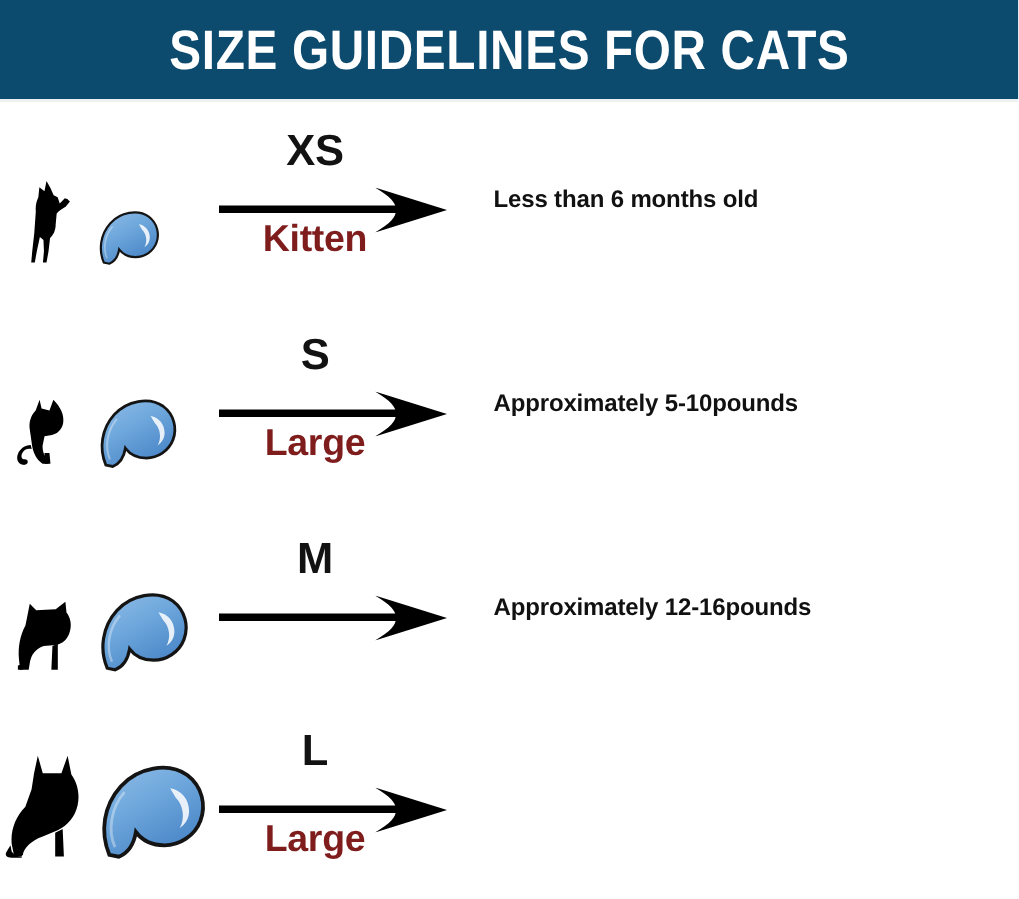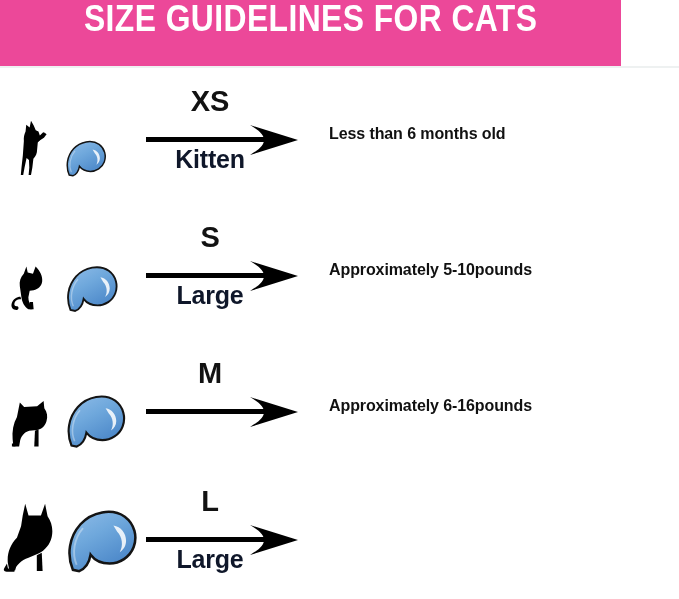--- a/index.html
+++ b/index.html
@@ -17,25 +17,25 @@
     height: 599px;
     background: #ffffff;
     overflow: hidden;
   }
 
   
   .banner {
     position: absolute;
     left: 0;
     top: 0;
-    width: 621px;
+    width: 679px;
     height: 66px;
-    background: #ec4899;
-    display: flex;
-    align-items: flex-start;
+    background: #0c4a6e;
+    display: flex;
+    align-items: center;
     justify-content: center;
     box-sizing: border-box;
   }
   .banner-title {
     color: #ffffff;
     font-family: "Liberation Sans Narrow", "Liberation Sans", "DejaVu Sans", sans-serif;
     font-size: 37px;
     font-weight: bold;
     letter-spacing: 0.5px;
     line-height: 1;
@@ -133,21 +133,21 @@
     letter-spacing: -0.2px;
   }
   .size-word {
     position: absolute;
     left: 0;
     top: 58px;
     width: 128px;
     text-align: center;
     font-size: 25px;
     font-weight: bold;
-    color: #0f172a;
+    color: #7f1d1d;
     line-height: 30px;
     letter-spacing: -0.2px;
   }
 
   
   .desc-cell {
     flex: 1 1 auto;
     height: 100%;
     display: flex;
     align-items: center;
@@ -289,21 +289,21 @@
       <div class="arrow-wrap">
         <div class="size-abbr">M</div>
         <svg class="arrow-graphic" viewBox="0 0 152 30">
           <rect x="0" y="12" width="120" height="5" fill="#000000"></rect>
           <path d="M104 0 L152 15 L104 30 C114 24 118 20 118 15 C118 10 114 6 104 0 Z" fill="#000000"></path>
         </svg>
       </div>
     </div>
 
     <div class="desc-cell">
-      <div class="desc-text">Approximately 6-16pounds</div>
+      <div class="desc-text">Approximately 12-16pounds</div>
     </div>
   </div>
 
   <div class="row row-l">
 
     <div class="cat-cell">
       <svg width="58" height="72" viewBox="0 0 140 172">
         <g fill="#000000">
           <path d="M56 6 L64 34 L94 34 L104 6 L110 36 C120 50 124 68 120 86 C116 104 104 118 88 126 L64 136 C46 142 34 154 30 168 L18 168 L14 148 C12 126 20 104 36 88 L46 60 L50 34 Z"></path>
           <path d="M96 124 L98 168 L84 168 L84 130 Z"></path>

